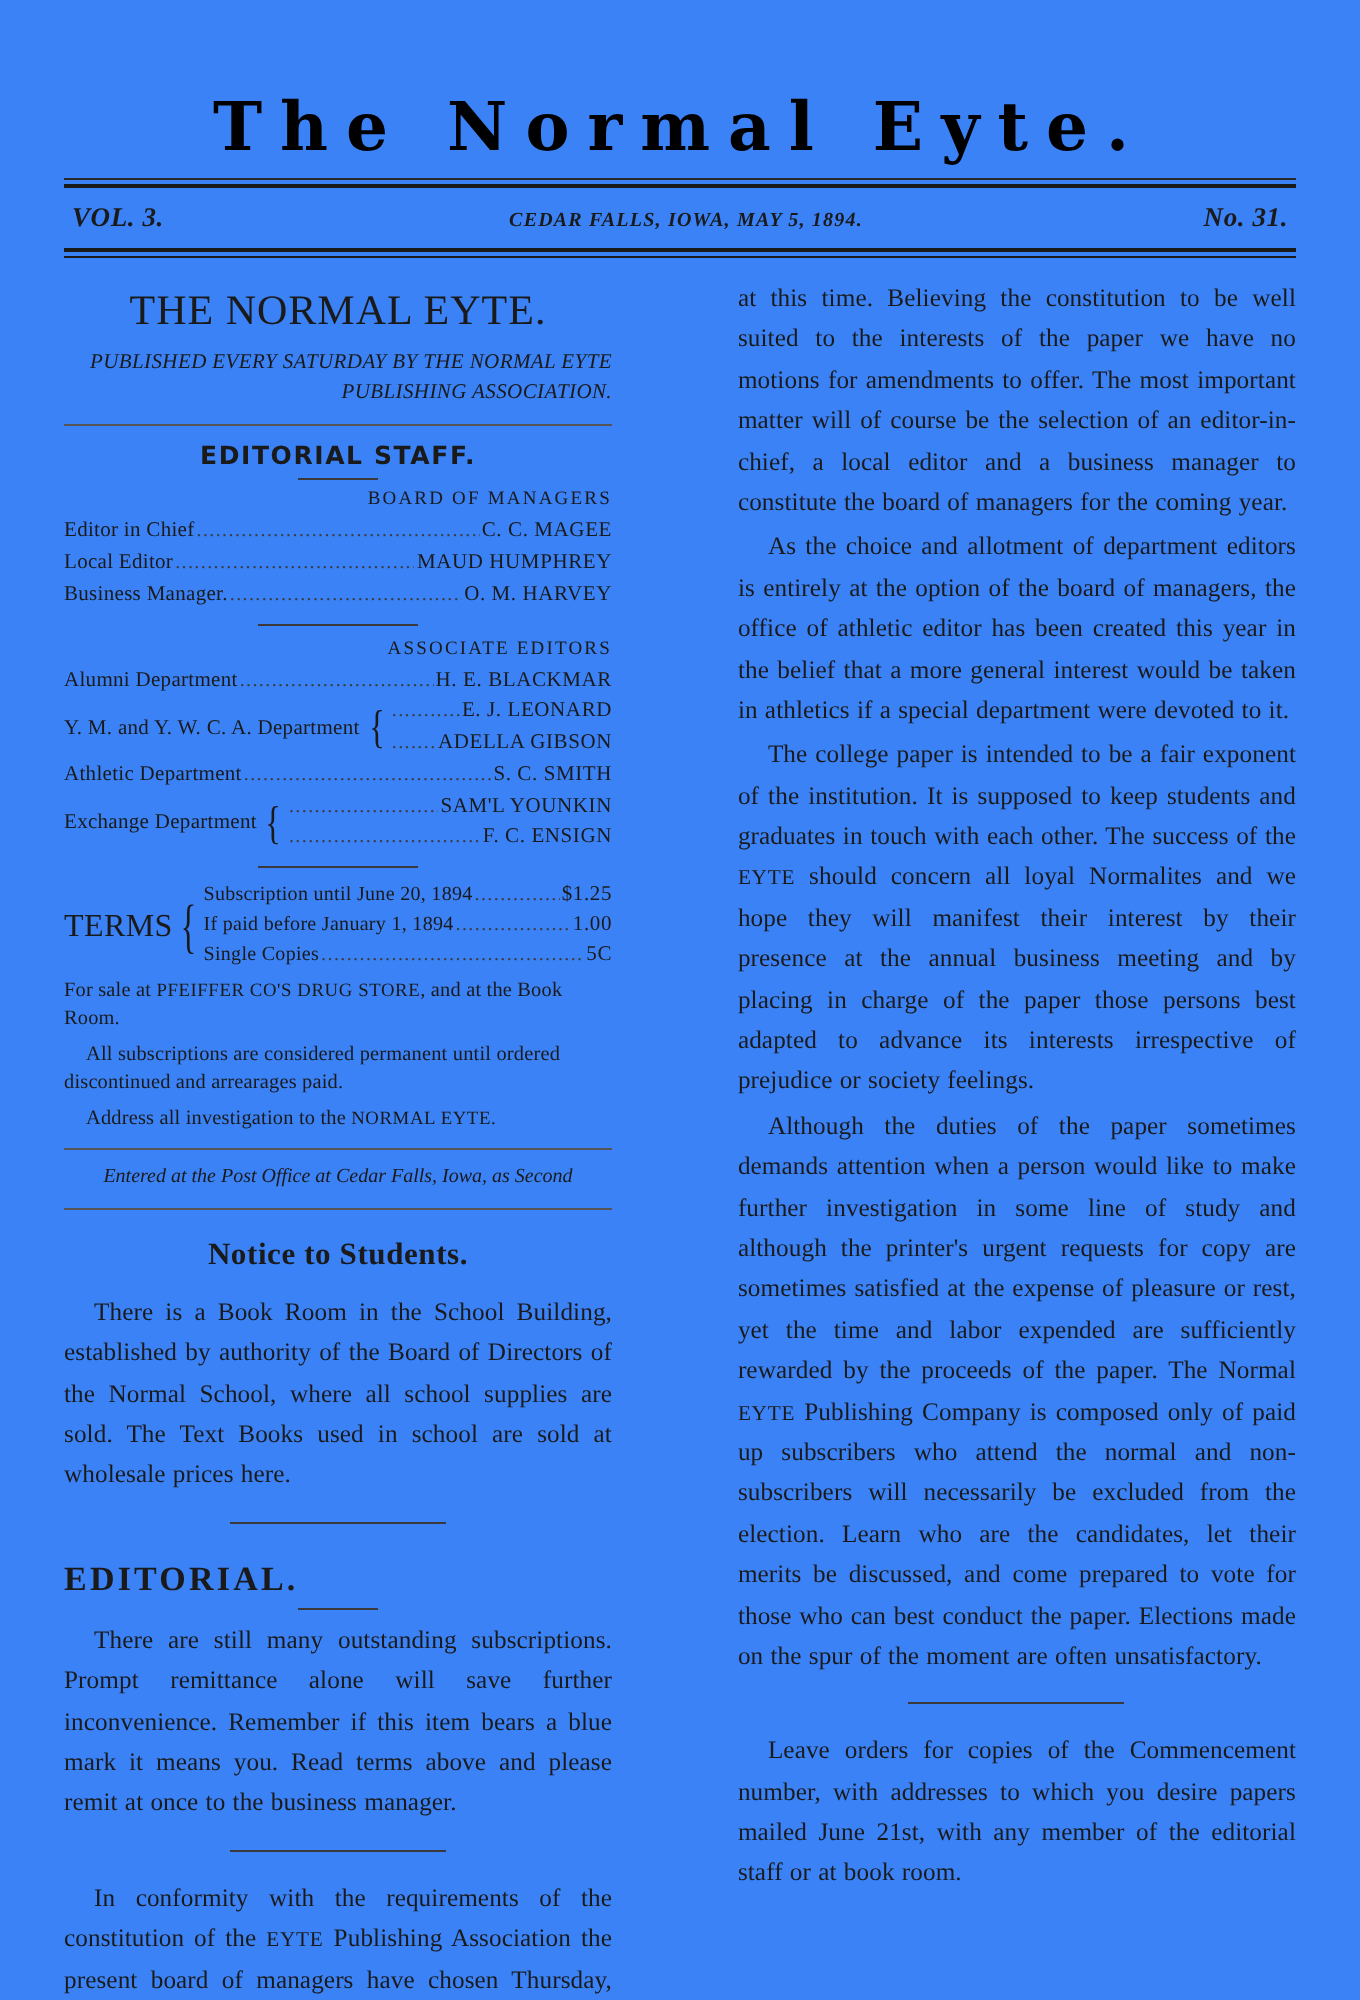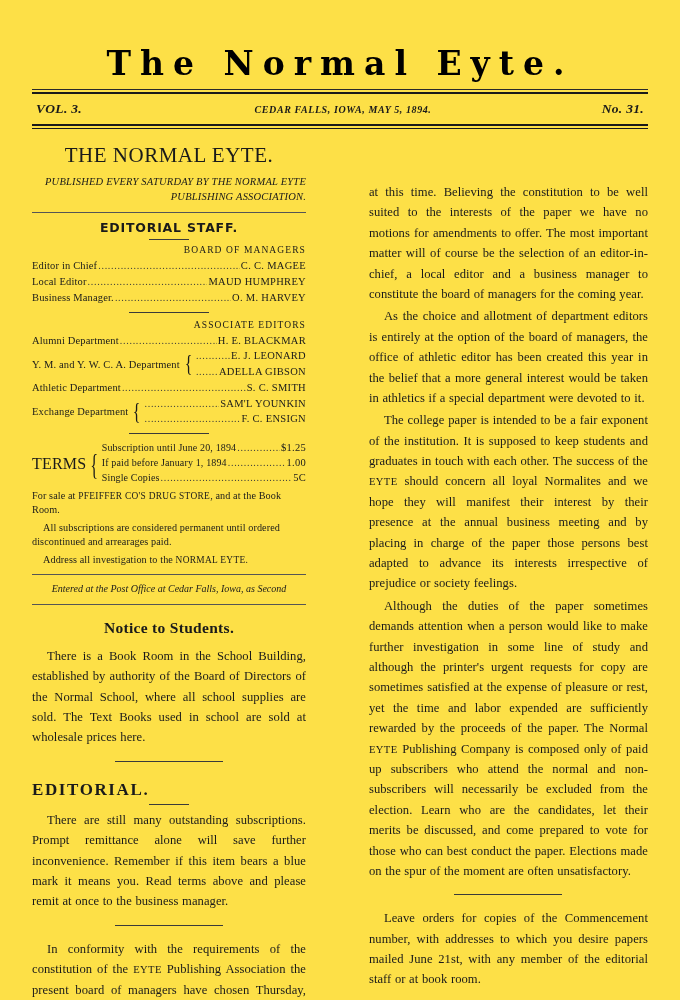--- a/index.html
+++ b/index.html
@@ -11,21 +11,21 @@
     height: 1000px;
     background: #f2f0ea;
     font-family: "Liberation Serif", serif;
     color: #1a1a1a;
     overflow: hidden;
   }
   .page {
     position: relative;
     width: 680px;
     height: 1000px;
-    background: #fde047;
+    background: #3b82f6;
     box-sizing: border-box;
     padding: 0 32px;
   }
 
   
   .masthead {
     text-align: center;
     padding-top: 44px;
     padding-bottom: 6px;
   }
@@ -267,21 +267,21 @@
     font-size: 12.6px;
     line-height: 1.62;
     text-align: justify;
     text-indent: 15px;
     margin: 0 0 2px 0;
     letter-spacing: 0.05px;
     word-spacing: 0.4px;
     -webkit-hyphens: none;
     hyphens: none;
   }
-  p.body.no-indent { text-indent: 0; margin-top: 43px; }
+  p.body.no-indent { text-indent: 0; }
   .sc {
     font-variant: small-caps;
     text-transform: uppercase;
     font-size: 10.6px;
     letter-spacing: 0.4px;
   }
 </style>
 </head>
 <body>
 

